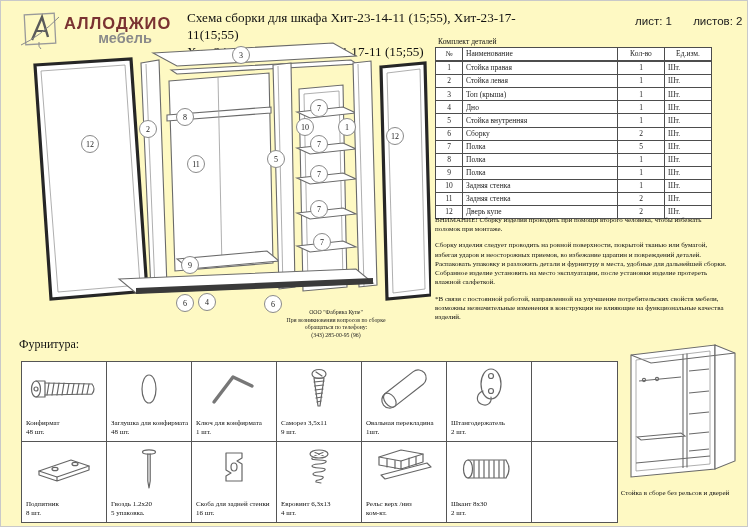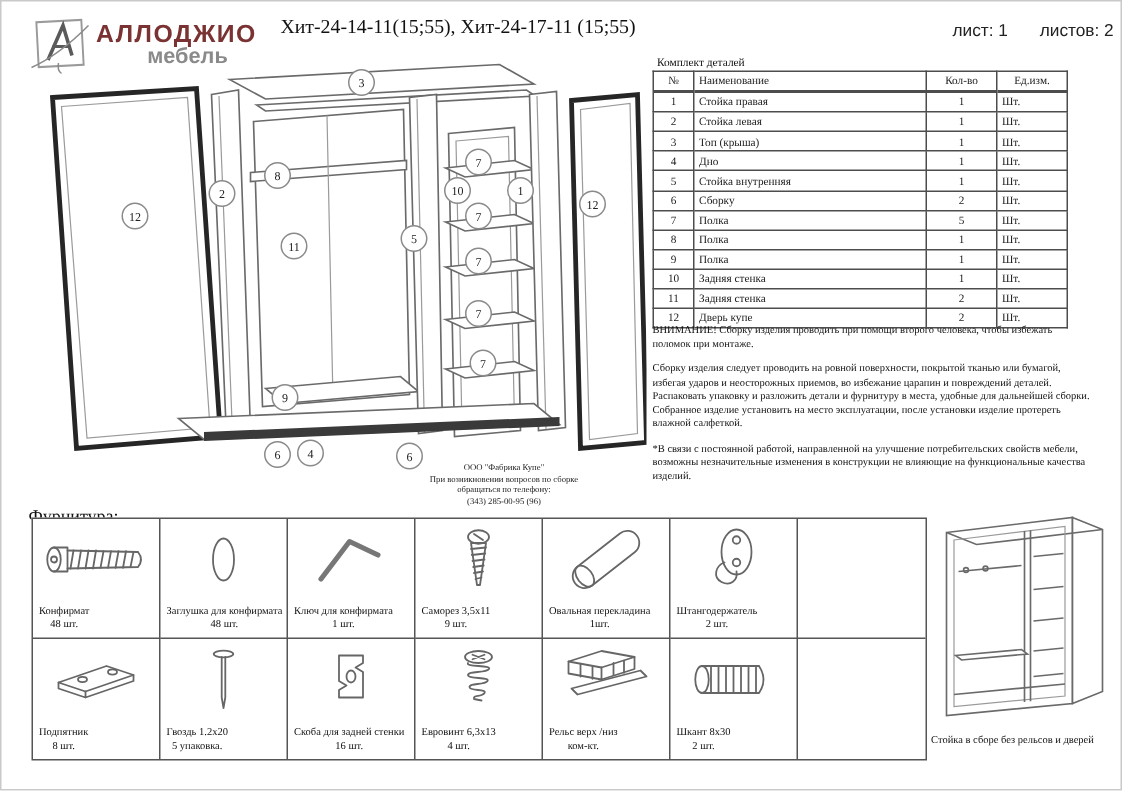--- a/index.html
+++ b/index.html
@@ -1,16 +1,16 @@
 <!DOCTYPE html>
 <html><head>
 <meta charset="utf-8">
 <style>
   html,body{margin:0;padding:0;background:#e8e8e8;}
-  .page{position:relative;width:748px;height:527px;background:#ffffff;border:1px solid #c9c9c9;
+  .page{position:relative;width:748px;height:527px;background:#fef9c3;border:1px solid #c9c9c9;
         box-sizing:border-box;font-family:"Liberation Serif",serif;color:#1c1c1c;overflow:hidden;}
   .abs{position:absolute;}
   
   .brand{font-family:"Liberation Sans",sans-serif;font-weight:700;font-size:16.5px;letter-spacing:1px;color:#7a3232;}
   .brand-sub{font-family:"Liberation Sans",sans-serif;font-weight:700;font-size:14.5px;color:#8a8a8a;text-align:center;width:122px;}
   .doc-title{font-size:13.2px;line-height:1.28;color:#111;}
   .sheetinfo{font-family:"Liberation Sans",sans-serif;font-size:11.5px;color:#222;}
   .sheetinfo span{margin-left:18px;}
   .sheetinfo span:first-child{margin-left:0;}
   
@@ -60,20 +60,21 @@
       <path d="M13,31 L23,8 L29,28" fill="none" stroke="#5a5a5a" stroke-width="2.4"></path>
       <path d="M16,22 L27,22" fill="none" stroke="#5a5a5a" stroke-width="2"></path>
       <path d="M2,36 Q20,28 40,8" fill="none" stroke="#8a8a8a" stroke-width="1"></path>
       <path d="M20,33 Q19,38 22,40" fill="none" stroke="#8a8a8a" stroke-width="1"></path>
     </svg>
   </div>
   <div class="abs brand" style="left: 63px; top: 13px; color: rgb(122, 50, 50);">АЛЛОДЖИО</div>
   <div class="abs brand-sub" style="left: 63px; top: 29px; color: rgb(138, 138, 138);">мебель</div>
 
   <div class="abs doc-title" style="left:186px;top:9px;width:372px;">
+    <div>Схема сборки для шкафа Хит-23-14-11 (15;55), Хит-23-17-11(15;55)</div>
     <div>Хит-24-14-11(15;55), Хит-24-17-11 (15;55)</div>
   </div>
 
   <div class="abs sheetinfo" style="left:634px;top:14px;">
     <span>лист: 1</span>
     <span>листов: 2</span>
   </div>
 
   <div class="abs" style="left:12px;top:36px;">
     <svg width="418" height="285" viewBox="0 0 418 285">
@@ -251,21 +252,21 @@
   <div class="abs notes" style="left:434px;top:215px;">
     <p>ВНИМАНИЕ! Сборку изделия проводить при помощи второго человека, чтобы избежать поломок при монтаже.</p>
     <p class="tight">Сборку изделия следует проводить на ровной поверхности, покрытой тканью или бумагой, избегая ударов и неосторожных приемов, во избежание царапин и повреждений деталей.</p>
     <p class="tight">Распаковать упаковку и разложить детали и фурнитуру в места, удобные для дальнейшей сборки.</p>
     <p>Собранное изделие установить на место эксплуатации, после установки изделие протереть влажной салфеткой.</p>
     <p>*В связи с постоянной работой, направленной на улучшение потребительских свойств мебели, возможны незначительные изменения в конструкции не влияющие на функциональные качества изделий.</p>
   </div>
 
   <div class="abs hw-title" style="left:18px;top:336px;">Фурнитура:</div>
 
-  <div class="abs hw-grid" style="left:20px;top:344px;text-align:center;">
+  <div class="abs hw-grid" style="left:20px;top:360px;">
 
     <div class="hw-cell">
       <div class="hw-icon">
         <svg width="72" height="30" viewBox="0 0 72 30">
           <ellipse class="hwln" cx="8" cy="15" rx="4.5" ry="8"></ellipse>
             <circle class="hwln" cx="8" cy="15" r="2"></circle>
           <path class="hwln" d="M8,7 L17,7 L17,23 L8,23"></path>
           <path class="hwln" d="M17,9 L64,10 M17,21 L64,20 M64,10 Q68,15 64,20"></path>
           <path class="hwln" d="M21,9 L19,21 M26,9 L24,21 M31,9 L29,21 M36,9 L34,21 M41,9.5 L39,20.5 M46,9.5 L44,20.5 M51,9.5 L49,20.5 M56,9.5 L54,20.5 M61,10 L59,20"></path>
         </svg>

